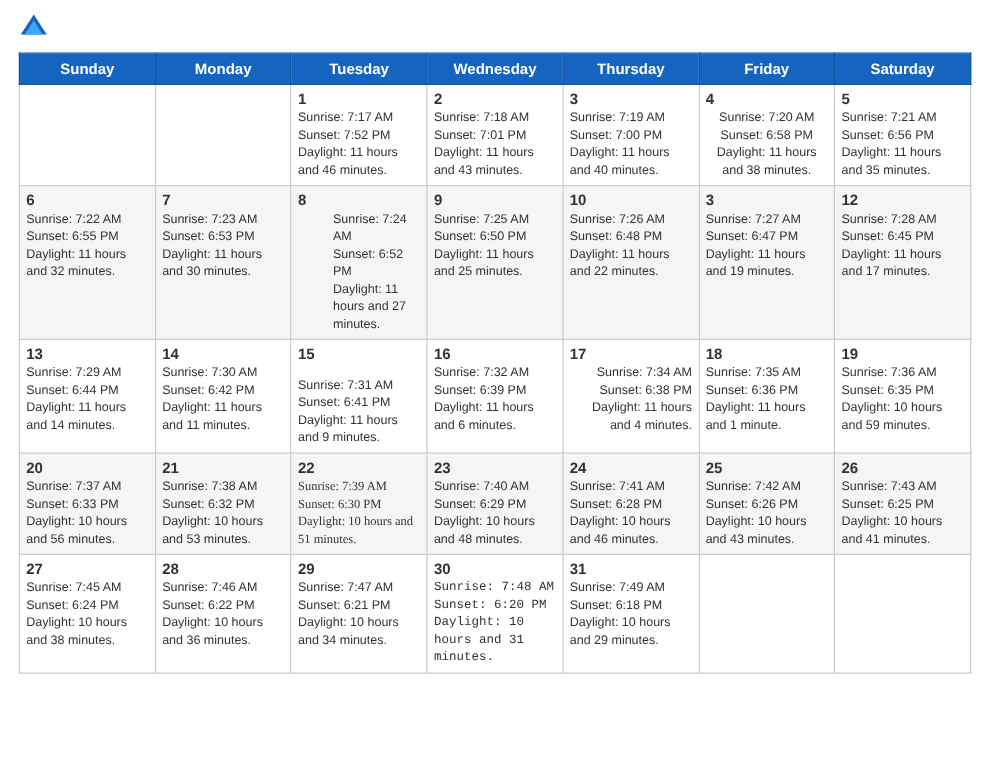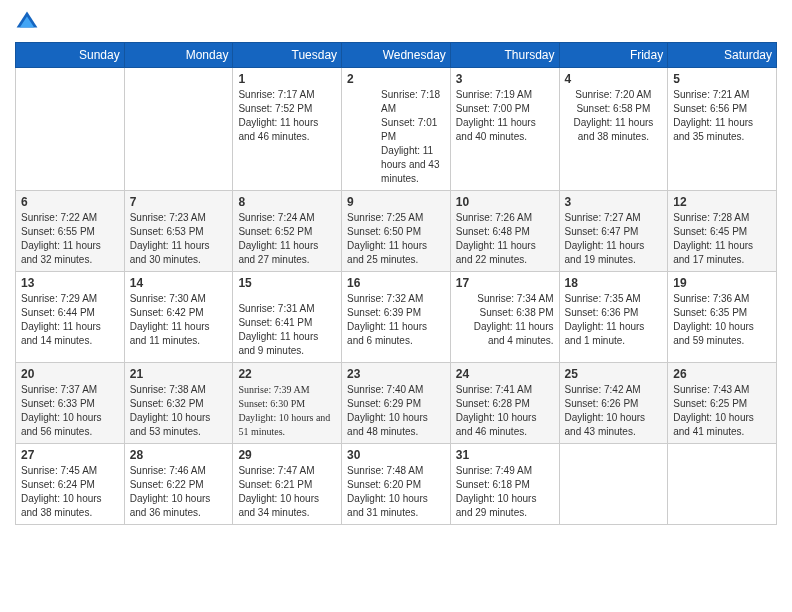--- a/index.html
+++ b/index.html
@@ -54,23 +54,23 @@
     }
     table {
       width: 100%;
       border-collapse: collapse;
       table-layout: fixed;
     }
     thead th {
       background-color: #1565c0;
       color: #fff;
       font-size: 12px;
-      font-weight: normal;
+      font-weight: bold;
       padding: 5px 4px;
-      text-align: right;
+      text-align: center;
       border: 1px solid #1255a0;
     }
     tbody td {
       vertical-align: top;
       border: 1px solid #ccc;
       padding: 4px 5px;
       font-size: 10px;
       color: #333;
       height: 80px;
       background: #fff;
@@ -131,21 +131,21 @@
         <td class="empty-cell"></td>
         <td class="empty-cell"></td>
         <td>
           <span class="day-number">1</span>
           <div class="cell-info" style="white-space: pre-line;">Sunrise: 7:17 AM
 Sunset: 7:52 PM
 Daylight: 11 hours and 46 minutes.</div>
         </td>
         <td>
           <span class="day-number">2</span>
-          <div class="cell-info" style="white-space: pre-line; margin-left: 34px;">Sunrise: 7:18 AM
+          <div class="cell-info" style="white-space: pre-line;">Sunrise: 7:18 AM
 Sunset: 7:01 PM
 Daylight: 11 hours and 43 minutes.</div>
         </td>
         <td>
           <span class="day-number">3</span>
           <div class="cell-info" style="white-space: pre-line;">Sunrise: 7:19 AM
 Sunset: 7:00 PM
 Daylight: 11 hours and 40 minutes.</div>
         </td>
         <td>
@@ -169,21 +169,21 @@
 Daylight: 11 hours and 32 minutes.</div>
         </td>
         <td>
           <span class="day-number">7</span>
           <div class="cell-info" style="white-space: pre-line;">Sunrise: 7:23 AM
 Sunset: 6:53 PM
 Daylight: 11 hours and 30 minutes.</div>
         </td>
         <td>
           <span class="day-number">8</span>
-          <div class="cell-info" style="white-space: pre-line;">Sunrise: 7:24 AM
+          <div class="cell-info" style="white-space: pre-line; margin-left: 28px;">Sunrise: 7:24 AM
 Sunset: 6:52 PM
 Daylight: 11 hours and 27 minutes.</div>
         </td>
         <td>
           <span class="day-number">9</span>
           <div class="cell-info" style="white-space: pre-line;">Sunrise: 7:25 AM
 Sunset: 6:50 PM
 Daylight: 11 hours and 25 minutes.</div>
         </td>
         <td>
@@ -307,21 +307,21 @@
 Daylight: 10 hours and 36 minutes.</div>
         </td>
         <td>
           <span class="day-number">29</span>
           <div class="cell-info" style="white-space: pre-line;">Sunrise: 7:47 AM
 Sunset: 6:21 PM
 Daylight: 10 hours and 34 minutes.</div>
         </td>
         <td>
           <span class="day-number">30</span>
-          <div class="cell-info" style="white-space: pre-line;">Sunrise: 7:48 AM
+          <div class="cell-info" style="white-space: pre-line; font-family: Liberation Mono, monospace;">Sunrise: 7:48 AM
 Sunset: 6:20 PM
 Daylight: 10 hours and 31 minutes.</div>
         </td>
         <td>
           <span class="day-number">31</span>
           <div class="cell-info" style="white-space: pre-line;">Sunrise: 7:49 AM
 Sunset: 6:18 PM
 Daylight: 10 hours and 29 minutes.</div>
         </td>
         <td class="empty-cell"></td>

